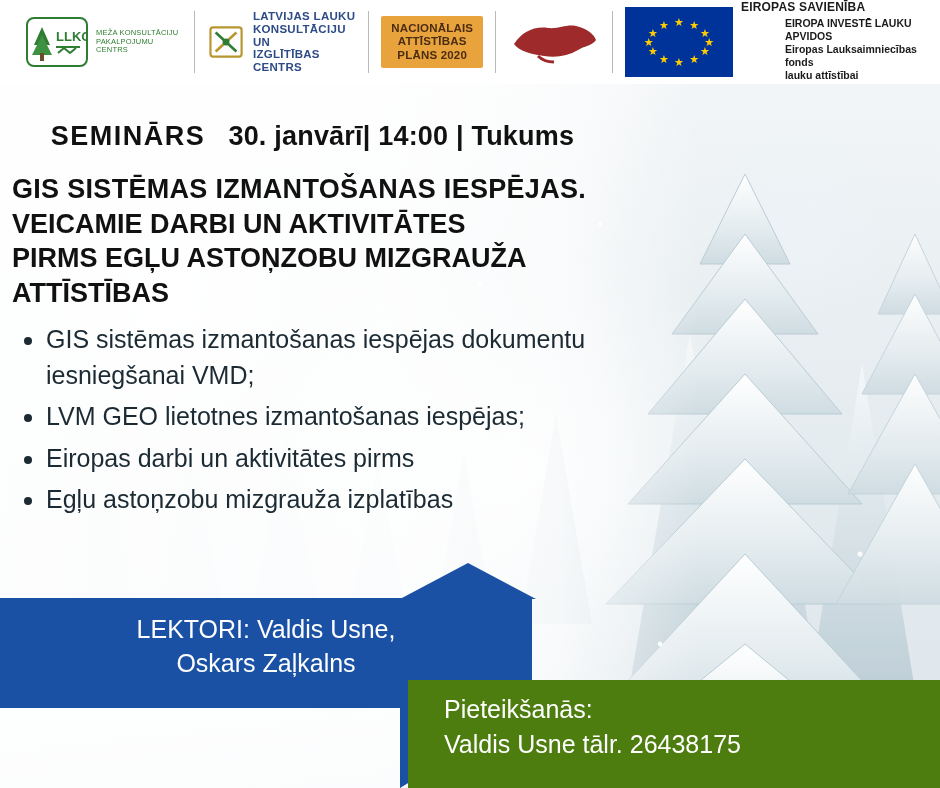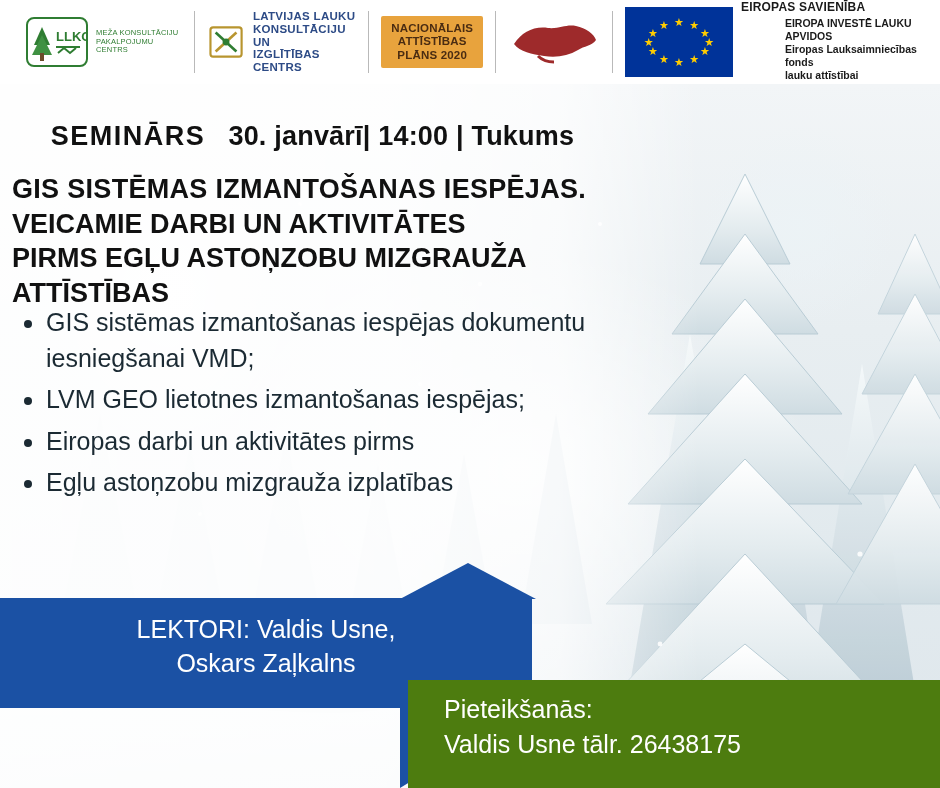--- a/index.html
+++ b/index.html
@@ -161,21 +161,21 @@
     width: 720px;
     font-size: 27px;
     font-weight: bold;
     color: #111111;
     line-height: 1.28;
   }
   .title .l1 { letter-spacing: 0.3px; margin-top: 32px; }
 
   .bullets {
     position: absolute;
-    left: 20px; top: 305px;
+    left: 20px; top: 322px;
     width: 620px;
     margin: 0;
     padding: 0 0 0 26px;
     color: #1b2a33;
     font-size: 25px;
     line-height: 1.42;
   }
   .bullets li { margin-bottom: 6px; }
 
   

